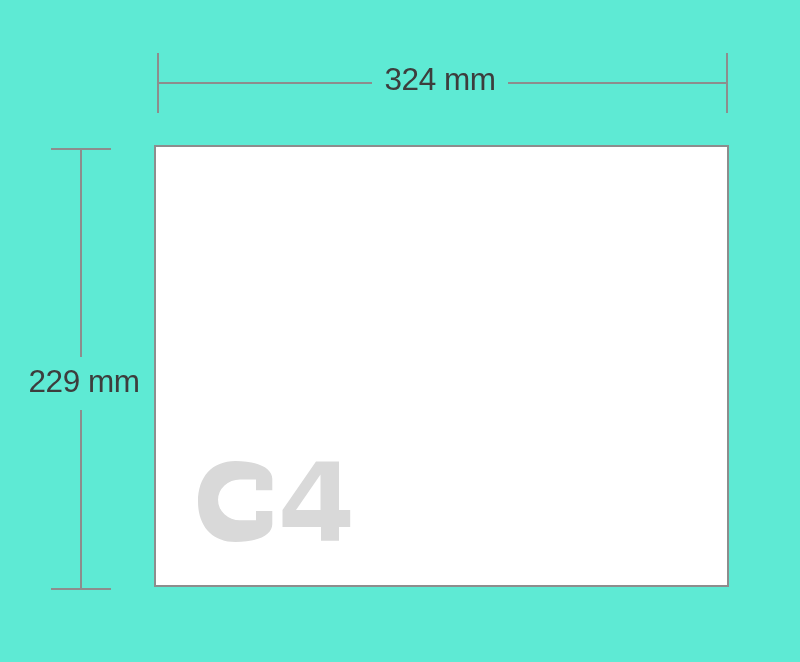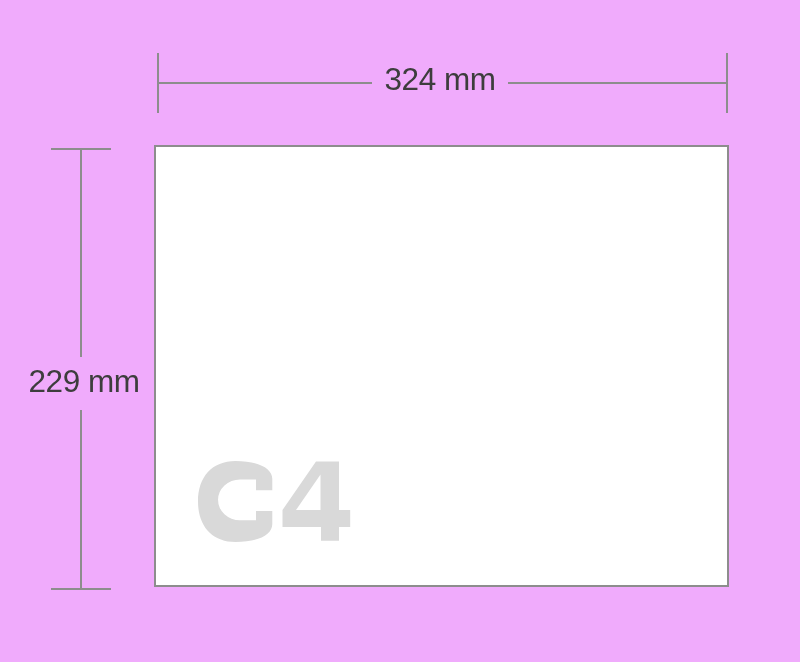--- a/index.html
+++ b/index.html
@@ -1,16 +1,16 @@
 <!DOCTYPE html>
 <html><head>
 <meta charset="utf-8">
 <style>
   html,body{margin:0;padding:0;background:#ffffff;}
-  .canvas{position:relative;width:800px;height:662px;background:#f0abfc;overflow:hidden;
+  .canvas{position:relative;width:800px;height:662px;background:#5eead4;overflow:hidden;
           font-family:"Liberation Sans", sans-serif;}
   svg{position:absolute;left:0;top:0;}
 </style>
 </head>
 <body>
 <div class="canvas">
 <svg width="800" height="662" viewBox="0 0 800 662">
 
   <rect x="155" y="146" width="573" height="440" fill="#ffffff" stroke="#8d8d8d" stroke-width="2"></rect>
 

